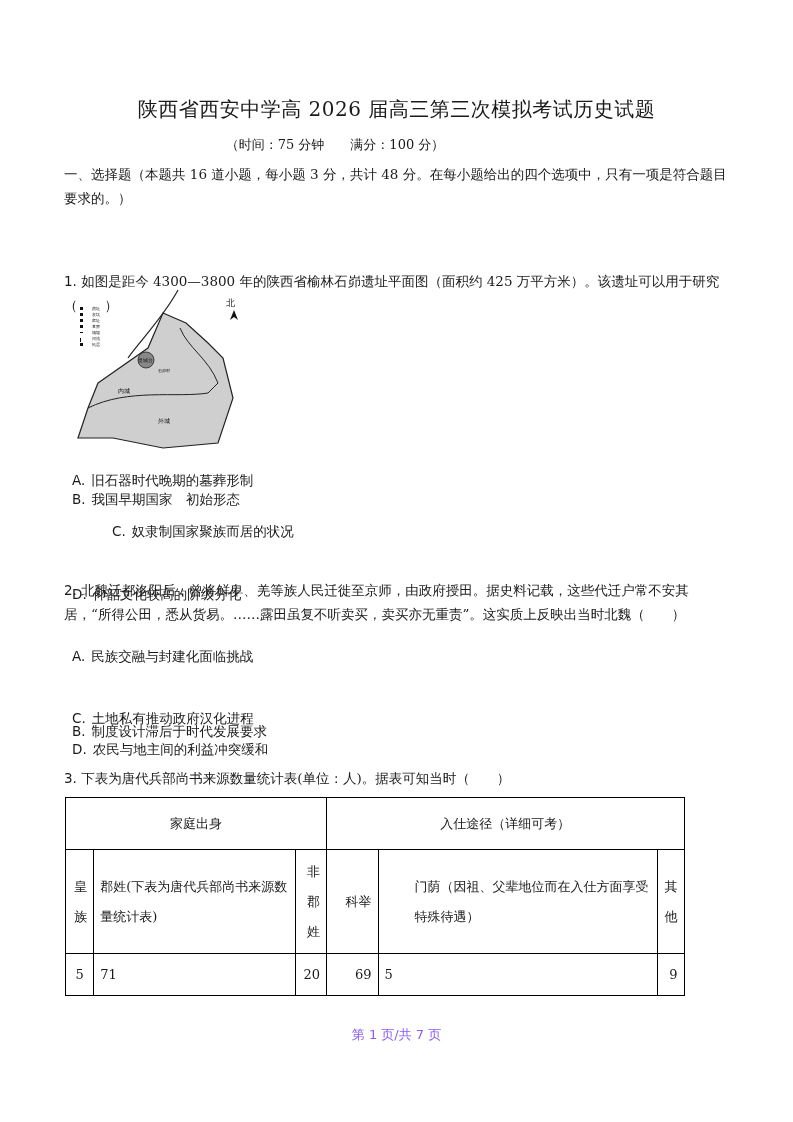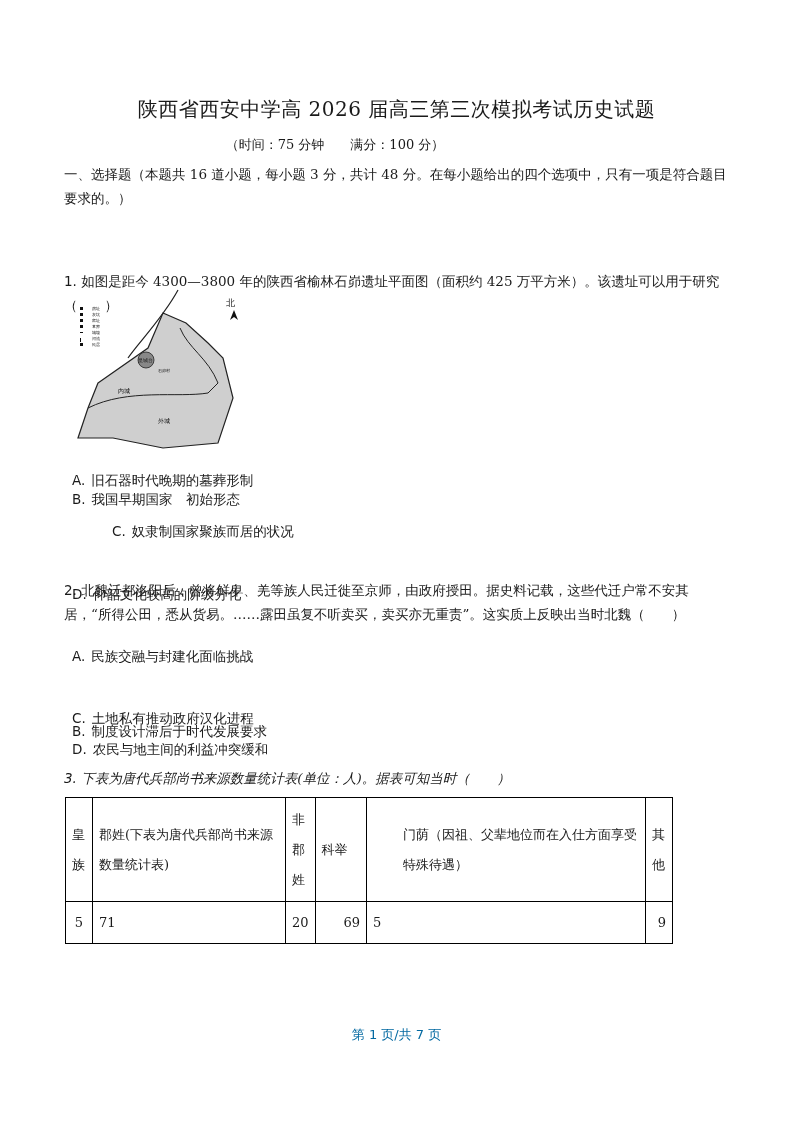--- a/index.html
+++ b/index.html
@@ -10,22 +10,22 @@
   .subtitle { position: absolute; top: 136px; left: 0; width: 670px; text-align: center; font-size: 13px; }
   .para { position: absolute; left: 64px; width: 668px; font-size: 13.5px; line-height: 24px; }
   .qnum { font-family: "DejaVu Sans", sans-serif; font-size: 13.5px; }
   .opt { position: absolute; left: 72px; font-size: 13.5px; }
   .opt .lbl { font-family: "DejaVu Sans", sans-serif; margin-right: 6px; }
   .map { position: absolute; left: 68px; top: 288px; width: 184px; height: 165px; }
   table.stats { position: absolute; left: 65px; top: 797px; border-collapse: collapse;
                 font-size: 13px; }
   table.stats td { border: 1px solid #000; padding: 0 6px; vertical-align: middle; }
   .footer { position: absolute; top: 1026px; left: 0; width: 793px; text-align: center;
-            font-size: 13px; font-family: "DejaVu Sans", sans-serif; color: #0369a1; }
-  .vert { width: 14px; text-align: left; line-height: 30px; }
+            font-size: 13px; font-family: "DejaVu Sans", sans-serif; color: #8b5cf6; }
+  .vert { width: 14px; text-align: right; line-height: 30px; }
 </style>
 </head>
 <body>
 
 <div class="title">陕西省西安中学高 2026 届高三第三次模拟考试历史试题</div>
 <div class="subtitle">（时间：75 分钟　　满分：100 分）</div>
 
 <div class="para" style="top:162px;">一、选择题（本题共 16 道小题，每小题 3 分，共计 48 分。在每小题给出的四个选项中，只有一项是符合题目要求的。）</div>
 
 <div class="para" style="top:225px;margin-top:44px;">
@@ -70,27 +70,31 @@
 <div class="para" style="top:578px;">
   <span class="qnum">2.</span>
   <span>北魏迁都洛阳后，曾将鲜卑、羌等族人民迁徙至京师，由政府授田。据史料记载，这些代迁户常不安其居，“所得公田，悉从货易。……露田虽复不听卖买，卖买亦无重责”。这实质上反映出当时北魏（　　）</span>
 </div>
 
 <div class="opt" style="top:648px;"><span class="lbl">A.</span><span>民族交融与封建化面临挑战</span></div>
 <div class="opt" style="top:679px;margin-top:44px;"><span class="lbl">B.</span><span>制度设计滞后于时代发展要求</span></div>
 <div class="opt" style="top:710px;"><span class="lbl">C.</span><span>土地私有推动政府汉化进程</span></div>
 <div class="opt" style="top:741px;"><span class="lbl">D.</span><span>农民与地主间的利益冲突缓和</span></div>
 
-<div class="para" style="top:766px;font-style:italic;">
+<div class="para" style="top:766px;">
   <span class="qnum">3.</span>
   <span>下表为唐代兵部尚书来源数量统计表(单位：人)。据表可知当时（　　）</span>
 </div>
 
 <table class="stats">
   <tbody>
+      <tr style="height:52px;">
+    <td colspan="3" style="width:248px; text-align:center;">家庭出身</td>
+    <td colspan="3" style="width:292px; text-align:center;">入仕途径（详细可考）</td>
+  </tr>
   <tr style="height:104px;">
     <td class="vert">皇族</td>
     <td style="width:180px; line-height:30px;">郡姓(下表为唐代兵部尚书来源数量统计表)</td>
     <td class="vert">非郡姓</td>
     <td class="vert">科举</td>
     <td style="width:236px; line-height:30px;padding-left:36px;">门荫（因祖、父辈地位而在入仕方面享受特殊待遇）</td>
     <td class="vert">其他</td>
   </tr>
   <tr style="height:42px;">
     <td style="text-align:center;">5</td>

